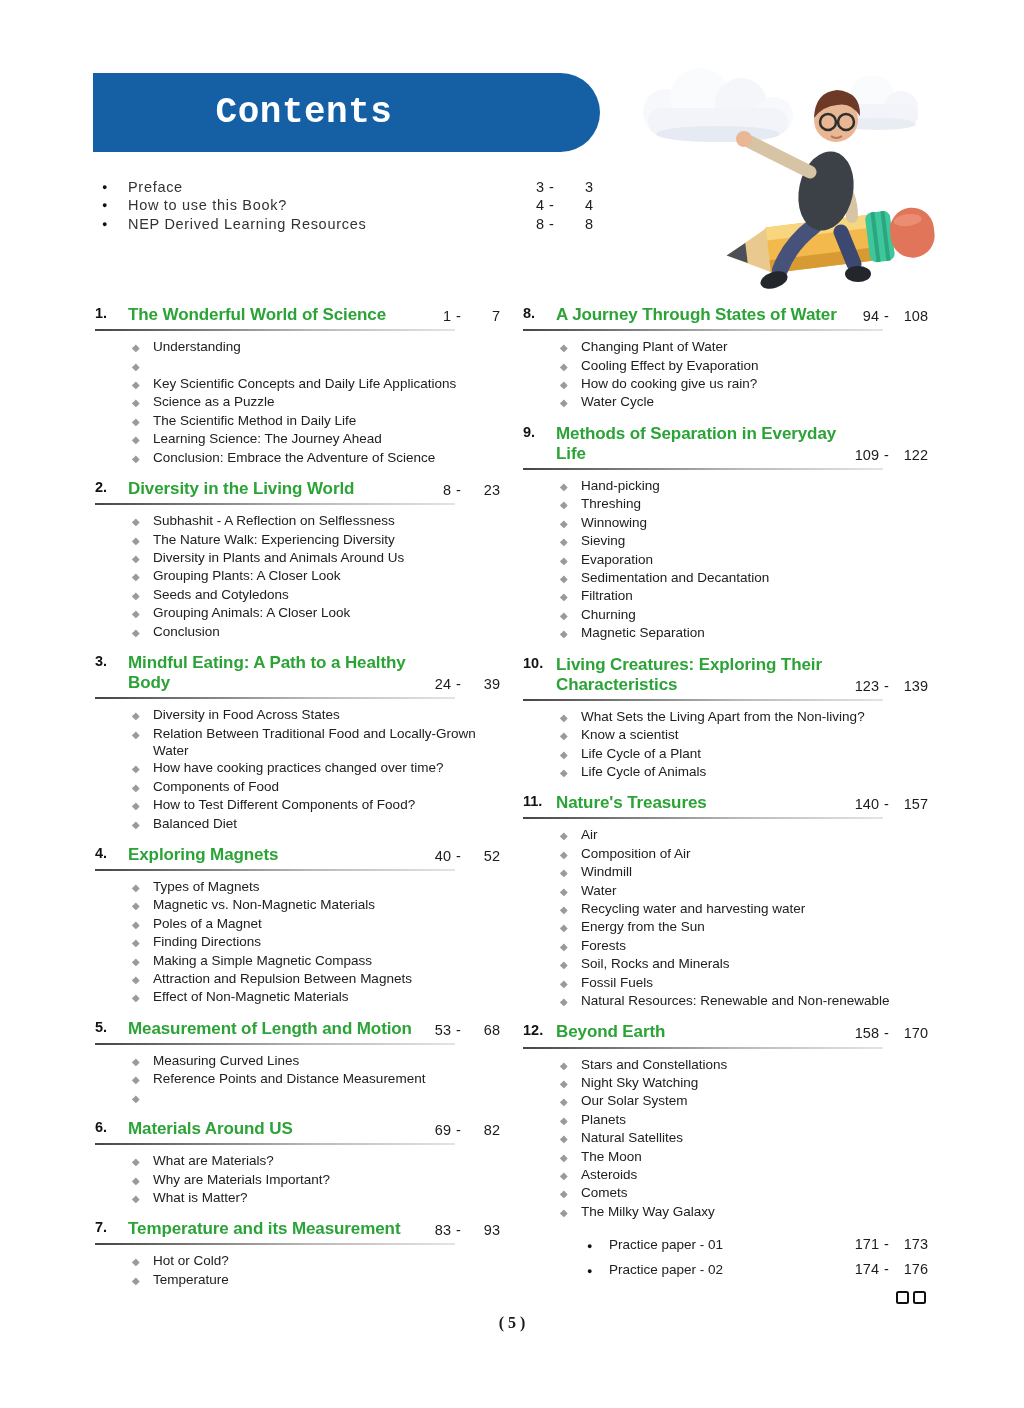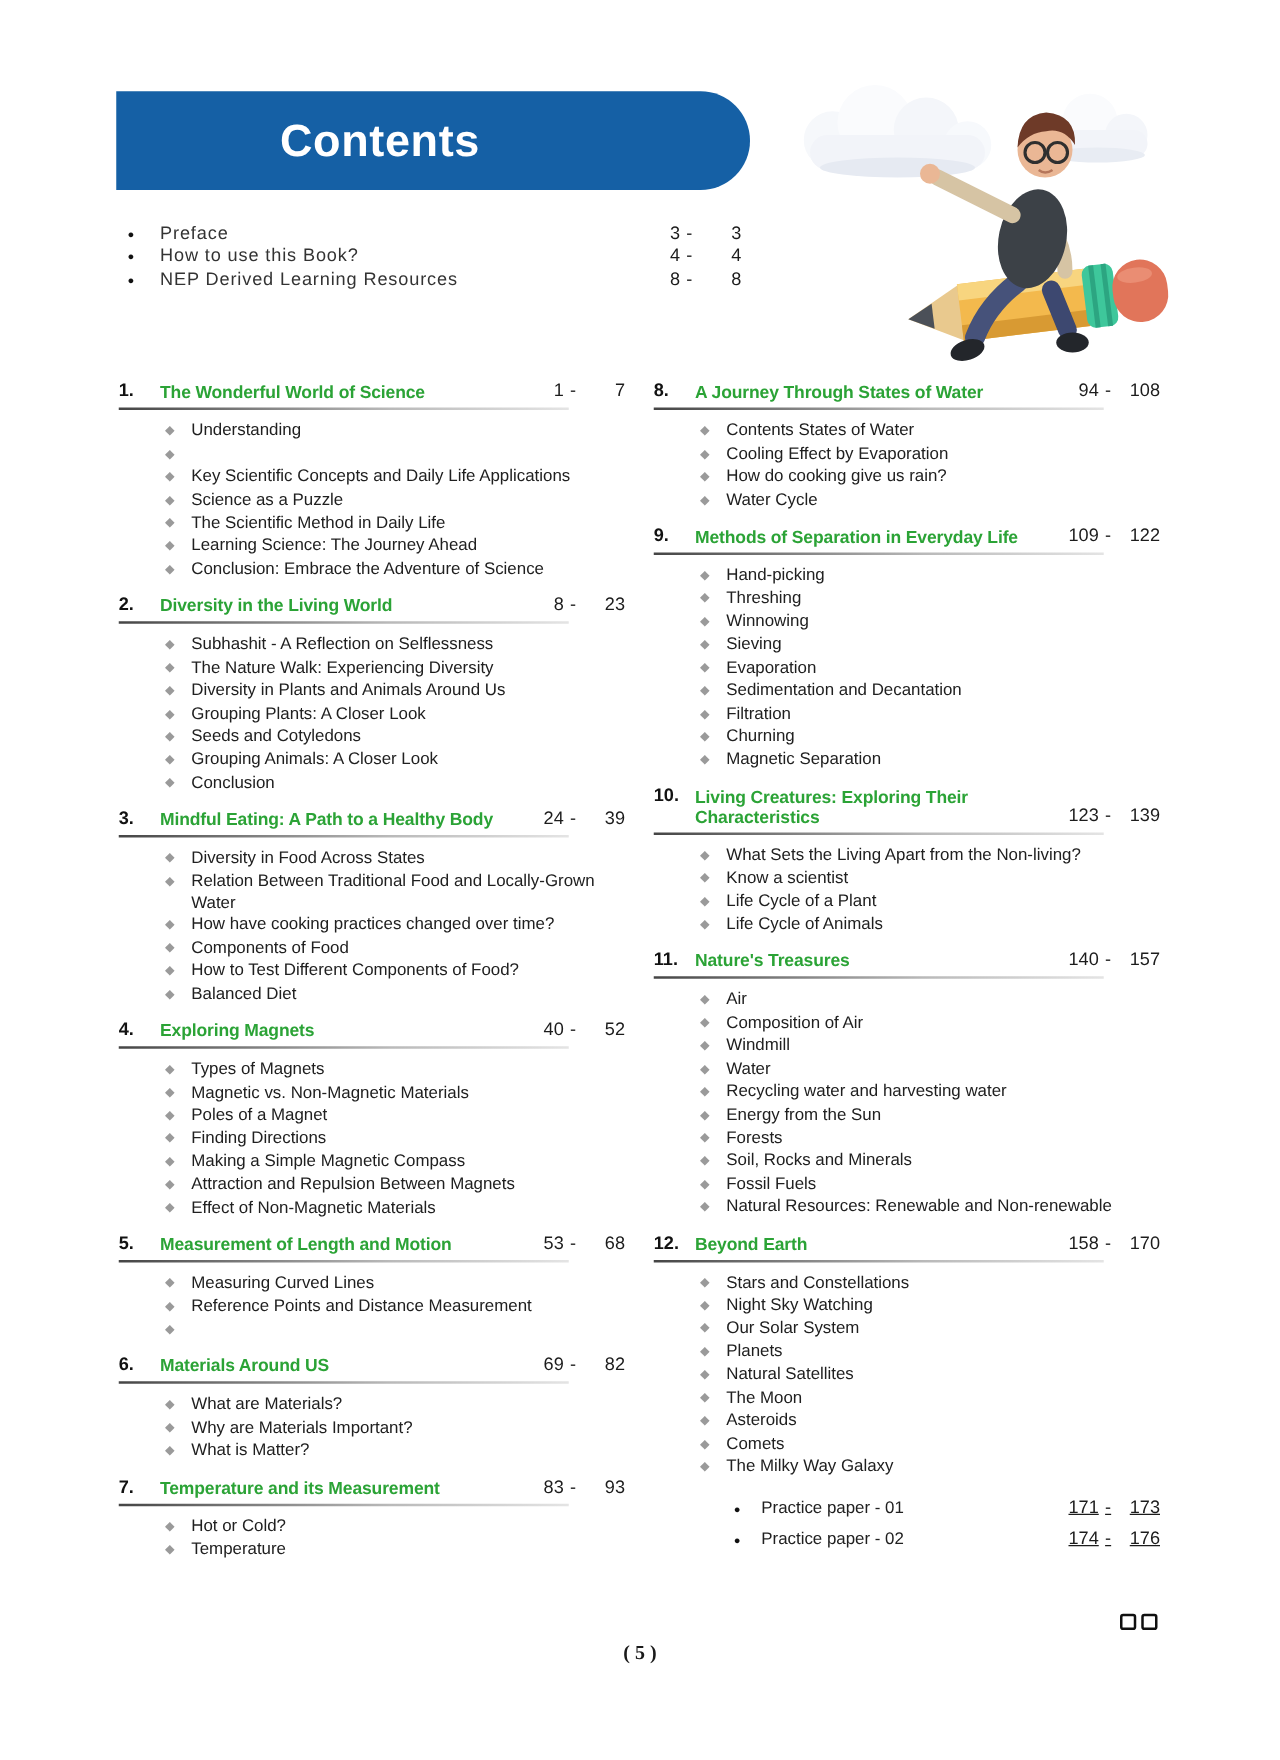--- a/index.html
+++ b/index.html
@@ -5,51 +5,51 @@
   * { margin:0; padding:0; box-sizing:border-box; }
   html,body { background:#fff; }
   .page {
     position:relative; width:1024px; height:1408px; background:#fff;
     font-family:"Liberation Sans", sans-serif; overflow:hidden; padding-top:178px;
   }
   
   .banner {
     position:absolute; left:93px; top:73px; width:507px; height:79px;
     background:#1560a5; border-radius:0 42px 42px 0;
-    display:flex; align-items:center; justify-content:center; padding-right:85px;
+    display:flex; align-items:center; justify-content:center; padding-right:85px;font-family:Liberation Mono, monospace;
   }
   .banner-title { color:#ffffff; font-size:36px; font-weight:bold; letter-spacing:0.5px; }
   
   .illustration { position:absolute; left:638px; top:64px; pointer-events:none; }
   
   .front-matter { margin-left:95px; width:498px; }
   .fm-row { display:flex; align-items:center; line-height:18.4px; font-size:14.5px; letter-spacing:0.7px; color:#333; }
   .fm-bullet { width:33px; padding-left:7px; font-size:9px; color:#111; flex:none; letter-spacing:0; }
   .fm-label { flex:1; }
   
   .range { display:flex; font-size:14.5px; color:#1c1c1c; letter-spacing:0; flex:none; }
   .range .r1 { width:32px; text-align:right; }
   .range .dash { width:15px; text-align:center; }
   .range .r2 { width:34px; text-align:right; }
   
   .toc { display:flex; gap:23px; margin:72px 0 0 95px; width:833px; }
   .col { width:405px; }
   .chapter { margin-bottom:10px; }
   .ch-head { display:flex; line-height:1.18; }
   .ch-num { width:33px; flex:none; font-weight:bold; font-size:14.5px; color:#121212; align-self:flex-start; }
-  .ch-title { flex:1; font-weight:bold; font-size:14px; letter-spacing:-0.1px; color:#2ba336; padding-right:4px; }
+  .ch-title { flex:1; font-weight:bold; font-size:17px; letter-spacing:-0.1px; color:#2ba336; padding-right:4px; }
   .ch-range { align-self:flex-end; }
   .rule { height:2px; margin:4px 45px 7px 0; background:linear-gradient(to right,#454545,#b9b9b9 60%,#e4e4e4); }
   .topics { list-style:none; margin-bottom:12px; }
   .topics li { display:flex; padding-left:37px; font-size:13.5px; line-height:17.4px; color:#202020; }
   .topics .dia { width:21px; flex:none; font-size:10px; color:#9a9a9a; padding-top:1px; }
   .topics .t { flex:1; }
   .extra { display:flex; align-items:baseline; padding-left:64px; font-size:13.5px; line-height:23px; color:#202020; }
   .extra .rb { width:22px; flex:none; font-size:9px; color:#111; }
-  .extra .range { margin-left:auto;text-decoration:underline; }
+  .extra .range { margin-left:auto; }
   
   .footer-squares { position:absolute; right:98px; bottom:104px; display:flex; gap:4px; }
   .sq { width:13px; height:13px; border:2.5px solid #101010; border-radius:2.5px; background:#fff; }
   .footer-page {
     position:absolute; bottom:76px; left:0; width:100%; text-align:center;
     font-family:"Liberation Serif", serif; font-weight:bold; font-size:16px; color:#1a1a1a;
   }
 </style>
 </head>
 <body>
@@ -383,21 +383,21 @@
             <span class="range ch-range">
               <span class="r1">94</span>
               <span class="dash">-</span>
               <span class="r2">108</span>
             </span>
           </div>
           <div class="rule"></div>
           <ul class="topics">
             <li>
               <span class="dia">◆</span>
-              <span class="t">Contents States of Water</span>
+              <span class="t">Changing Plant of Water</span>
             </li>
             <li>
               <span class="dia">◆</span>
               <span class="t">Cooling Effect by Evaporation</span>
             </li>
             <li>
               <span class="dia">◆</span>
               <span class="t">How do cooking give us rain?</span>
             </li>
             <li>

